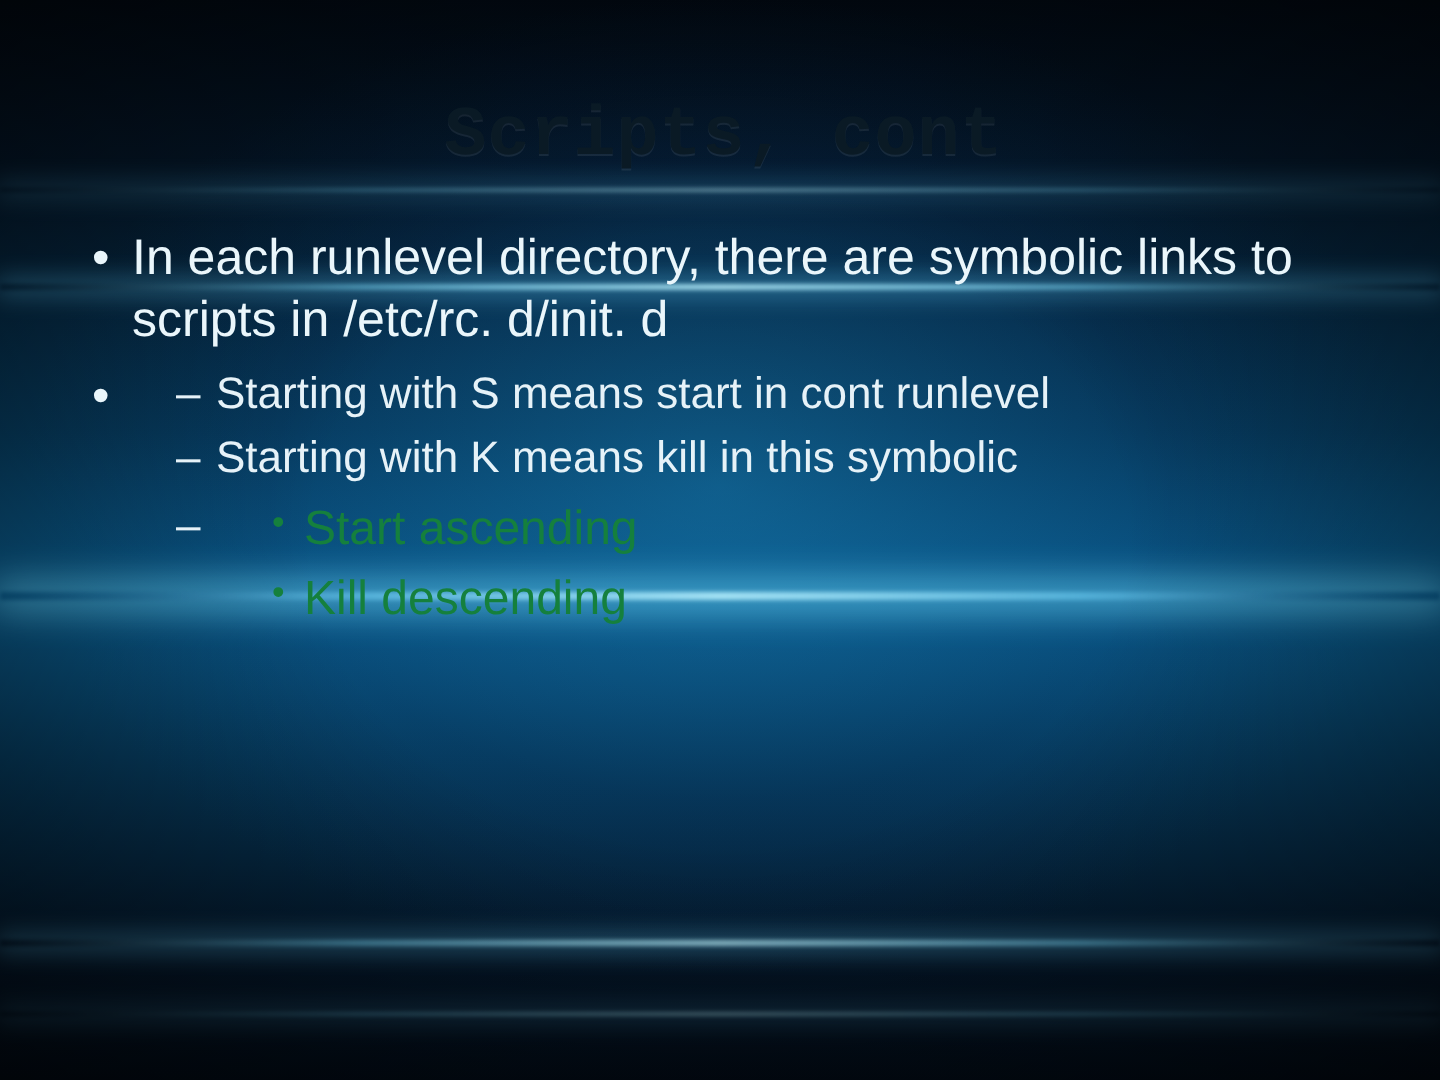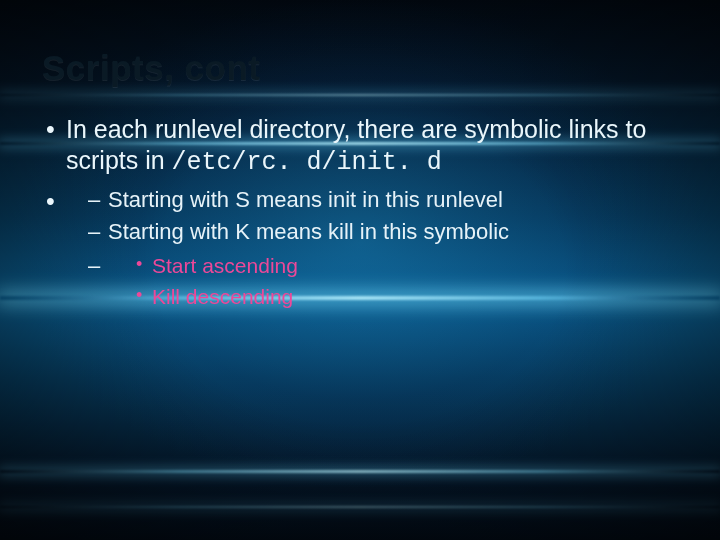--- a/index.html
+++ b/index.html
@@ -31,24 +31,24 @@
     background: radial-gradient(ellipse at center, transparent 40%, rgba(0,0,0,0.55) 100%);
     pointer-events:none;
   }
   .slide {
     position: relative;
     width: 100%; height: 100%;
     padding: 48px 38px 0 42px;
     z-index: 2;
   }
   .title {
-    font-family: Liberation Sans, sans-serif;
+    font-family: Liberation Mono, monospace;
     font-weight: 900;
     font-size: 35px;
-    text-align: left;
+    text-align: center;
     color: #0a1a25;
     letter-spacing: 0.5px;
     margin-bottom: 26px;
     text-shadow: 0 1px 0 rgba(255,255,255,0.08);
   }
   ul.lvl1 { list-style: none; }
   ul.lvl1 > li {
     position: relative;
     padding-left: 24px;
     font-size: 25px;
@@ -56,43 +56,43 @@
     margin-bottom: 6px;
     color: #eaf6fb;
   }
   ul.lvl1 > li::before {
     content: "•";
     position: absolute;
     left: 4px; top: 0;
     font-size: 25px;
     color: #eaf6fb;
   }
-  .code { font-family: Liberation Mono, monospace; }
+  .code { font-family: Liberation Sans, sans-serif; }
   ul.lvl2 { list-style: none; margin-top: 8px; margin-left: 20px; }
   ul.lvl2 > li {
     position: relative;
     padding-left: 22px;
     font-size: 22px;
     line-height: 1.28;
     margin-bottom: 4px;
     color: #e6f2f8;
   }
   ul.lvl2 > li::before {
     content: "–";
     position: absolute;
     left: 2px; top: 0;
   }
   ul.lvl3 { list-style: none; margin-top: 6px; margin-left: 26px; }
   ul.lvl3 > li {
     position: relative;
     padding-left: 18px;
-    font-size: 21px;
+    font-size: 24px;
     line-height: 1.35;
     margin-bottom: 2px;
-    color: #ec4899;
+    color: #15803d;
   }
   ul.lvl3 > li::before {
     content: "•";
     position: absolute;
     left: 2px; top: 0;
     font-size: 18px;
   }
 </style>
 </head>
 <body>
@@ -107,21 +107,21 @@
 <div class="slide">
   <h1 class="title">Scripts, cont</h1>
 
   <ul class="lvl1">
     <li>
       <span>In each runlevel directory, there are symbolic links to scripts in </span><span class="code">/etc/rc. d/init. d</span>
     </li>
     <li>
       <ul class="lvl2">
         <li>
-          <span>Starting with S means init in this runlevel</span>
+          <span>Starting with S means start in cont runlevel</span>
         </li>
         <li>
           <span>Starting with K means kill in this symbolic</span>
         </li>
         <li>
           <ul class="lvl3">
             <li>
               <span>Start ascending</span>
             </li>
             <li>

